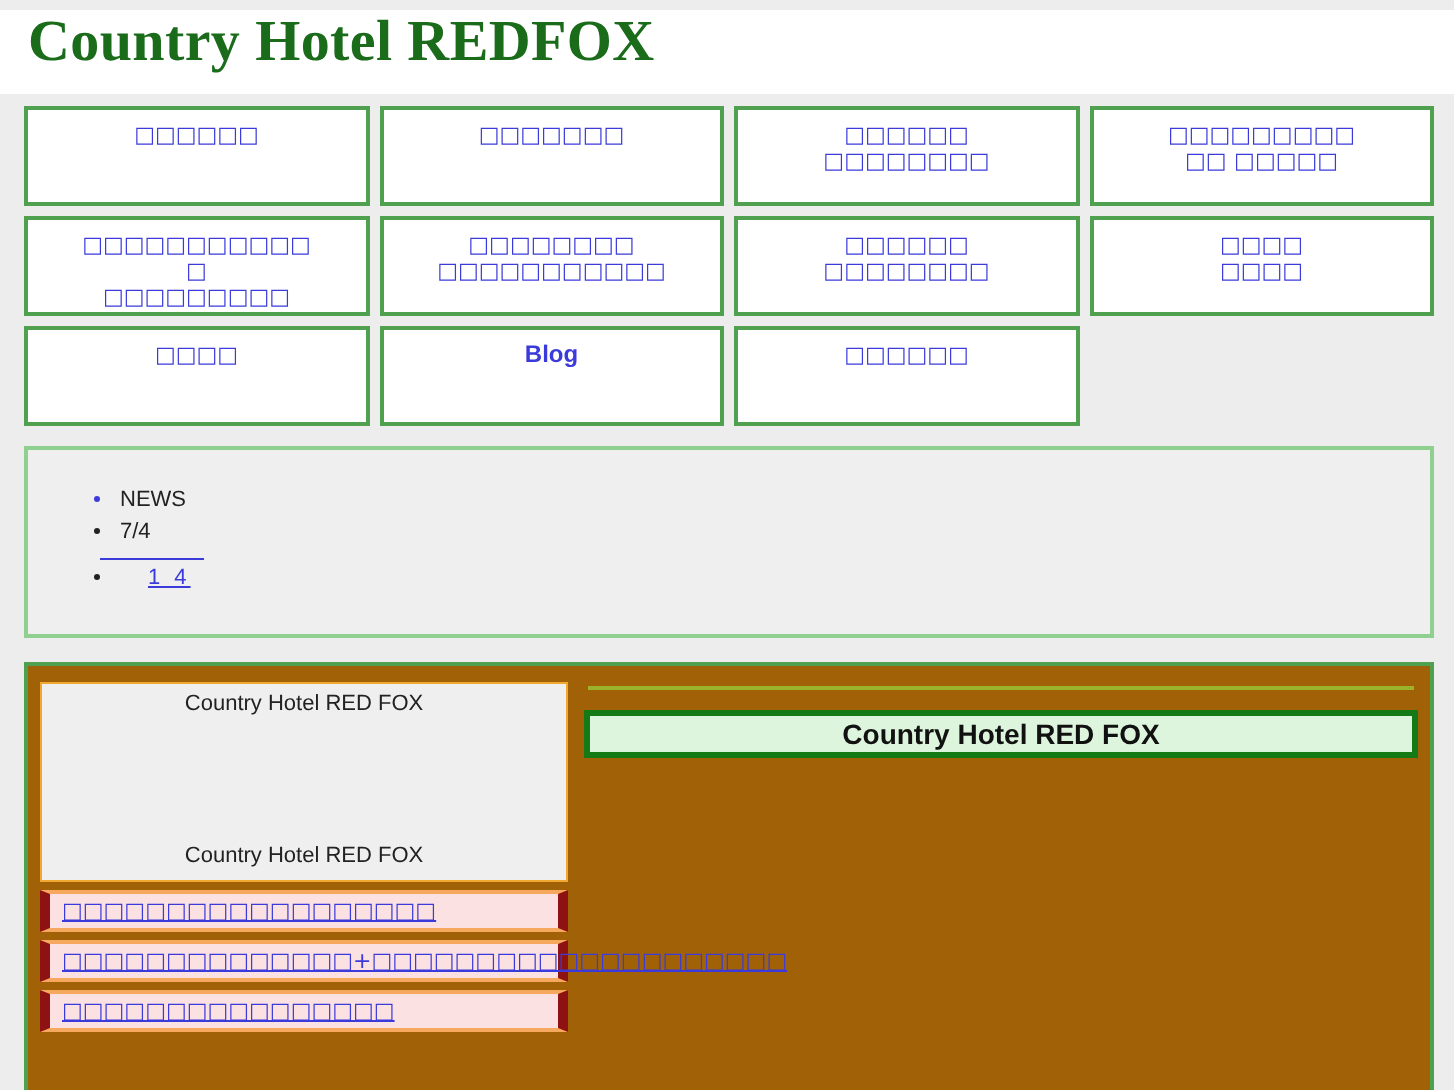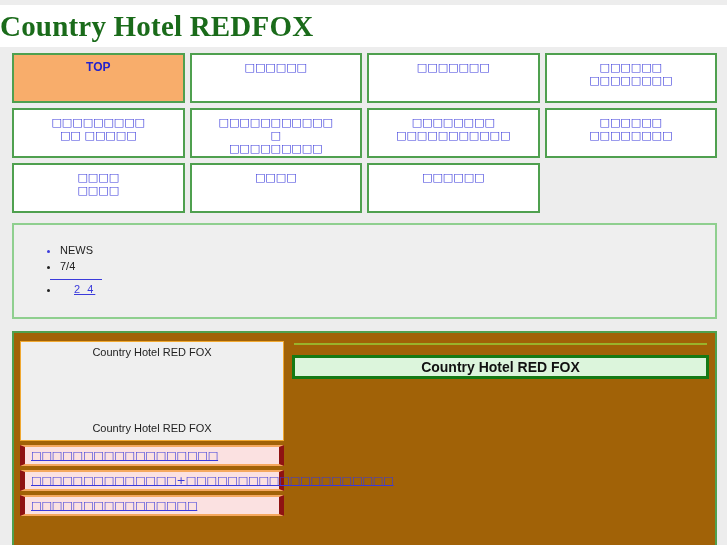--- a/index.html
+++ b/index.html
@@ -11,21 +11,22 @@
     overflow: hidden;
     font-family: "Liberation Sans", sans-serif;
   }
 
   
   .site-header {
     background: #ffffff;
     height: 42px;
     margin: 5px 0 0 0;
     display: flex;
-    align-items: center;
+    align-items: flex-start;
+    padding-left: 14px;
     box-sizing: border-box;
   }
   .site-title {
     font-family: "Liberation Serif", serif;
     font-size: 29px;
     font-weight: bold;
     color: #1a6b1a;
     letter-spacing: 0.2px;
     white-space: nowrap;
   }
@@ -199,23 +200,20 @@
 </style>
 </head>
 <body>
 
 <div class="site-header">
   <div class="site-title">Country Hotel REDFOX</div>
 </div>
 
 <div class="nav-grid">
 
-  <div class="nav-cell active">
-    <span class="nav-label">TOP</span>
-  </div>
   <div class="nav-cell">
     <span class="nav-label">□□□□□□</span>
   </div>
   <div class="nav-cell">
     <span class="nav-label">□□□□□□□</span>
   </div>
   <div class="nav-cell">
     <span class="nav-label">□□□□□□
 □□□□□□□□</span>
   </div>
@@ -237,39 +235,42 @@
     <span class="nav-label">□□□□□□
 □□□□□□□□</span>
   </div>
 
   <div class="nav-cell">
     <span class="nav-label">□□□□
 □□□□</span>
   </div>
   <div class="nav-cell">
     <span class="nav-label">□□□□</span>
+  </div>
+  <div class="nav-cell latin">
+    <span class="nav-label">Blog</span>
   </div>
   <div class="nav-cell">
     <span class="nav-label">□□□□□□</span>
   </div>
 </div>
 
 <div class="news-box">
   <ul class="news-list">
     <li class="news-head">
       <span>NEWS</span>
     </li>
     <li>
       <span>7/4</span>
     </li>
     <li style="list-style:none; margin-left:-18px;">
       <a class="news-blank-link"></a>
     </li>
     <li class="link-item">
-      <span class="news-date-link">2 4</span>
+      <span class="news-date-link">1 4</span>
     </li>
   </ul>
 </div>
 
 <div class="content-panel">
 
   <div class="left-col">
 
     <div class="img-placeholder">
       <span class="alt-text alt-top">Country Hotel RED FOX</span>

